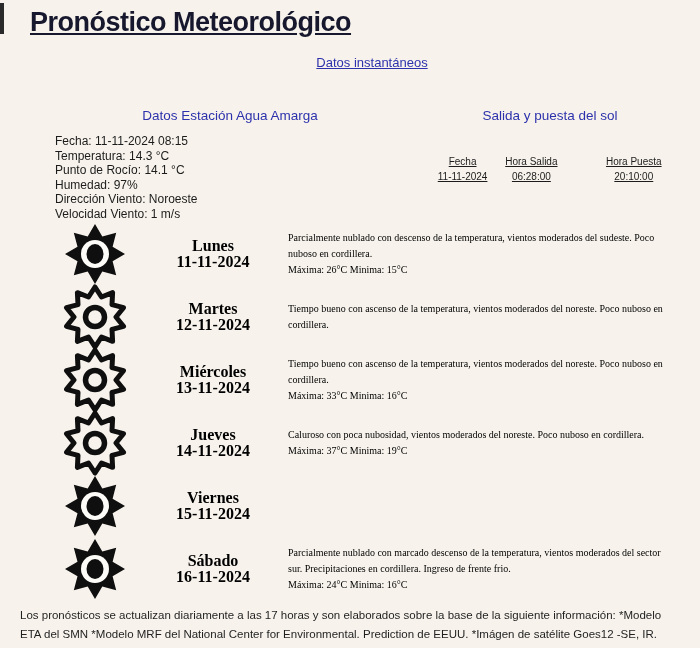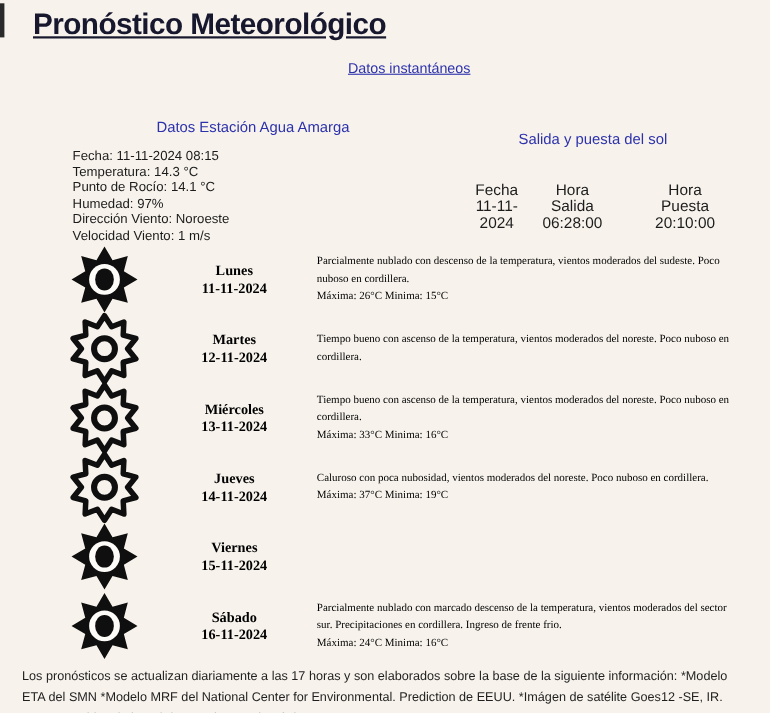--- a/index.html
+++ b/index.html
@@ -30,38 +30,37 @@
   .instant-link{
     color:var(--blue);
     font-size:13px;
     text-decoration:underline;
     cursor:pointer;
     margin-left:44px;
   }
   .columns{
     display:flex;
     margin-top:37px;
-    padding:0 41px;
-    align-items:center;
+    padding:0 30px;
   }
   .col-left{width:400px;}
   .col-right{width:240px;}
   .section-title{
     color:var(--blue);
     font-size:13.5px;
     text-align:center;
   }
   .station-lines{margin:11px 0 0 25px;}
   .station-line{font-size:12px;line-height:14.6px;color:#1c1c1c;}
   .sun-table{
     margin-top:31px;
     display:flex;
     justify-content:space-between;
   }
-  .sun-cell{text-align:center;font-size:14px;line-height:15px;color:#1c1c1c;}
+  .sun-cell{text-align:center;font-size:10px;line-height:15px;color:#1c1c1c;text-decoration:underline;}
   .sun-cell.c1{width:72px;}
   .sun-cell.c2{width:80px;}
   .sun-cell.c3{width:80px;margin-left:30px;}
   .forecast{margin-top:1px;}
   .frow{
     display:flex;
     align-items:center;
     height:63px;
     padding-left:52px;
   }
@@ -71,21 +70,21 @@
     justify-content:center;
     align-items:center;
     overflow:visible;
   }
   .icon-cell svg{width:64px;height:66px;display:block;}
   .day-cell{
     width:150px;
     text-align:center;
     font-family:"Liberation Serif",serif;
     font-weight:700;
-    font-size:13px;
+    font-size:16px;
     line-height:16px;
     color:#000;
   }
   .desc-cell{
     flex:1;
     padding-right:26px;
     font-family:"Liberation Serif",serif;
     font-size:10px;
     line-height:16px;
     color:#000;

